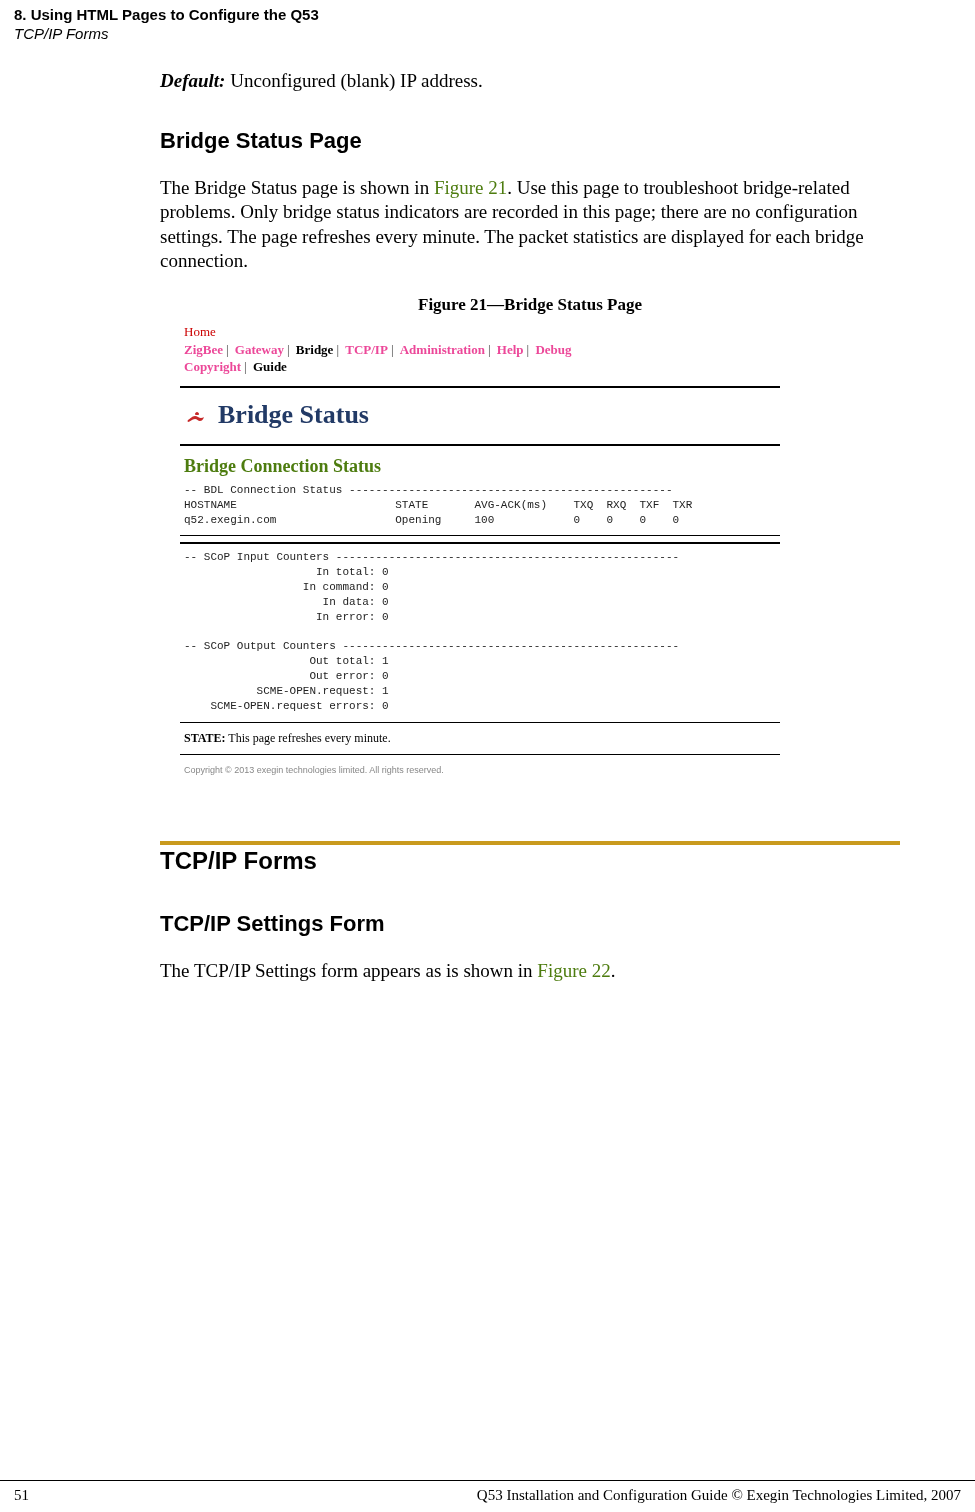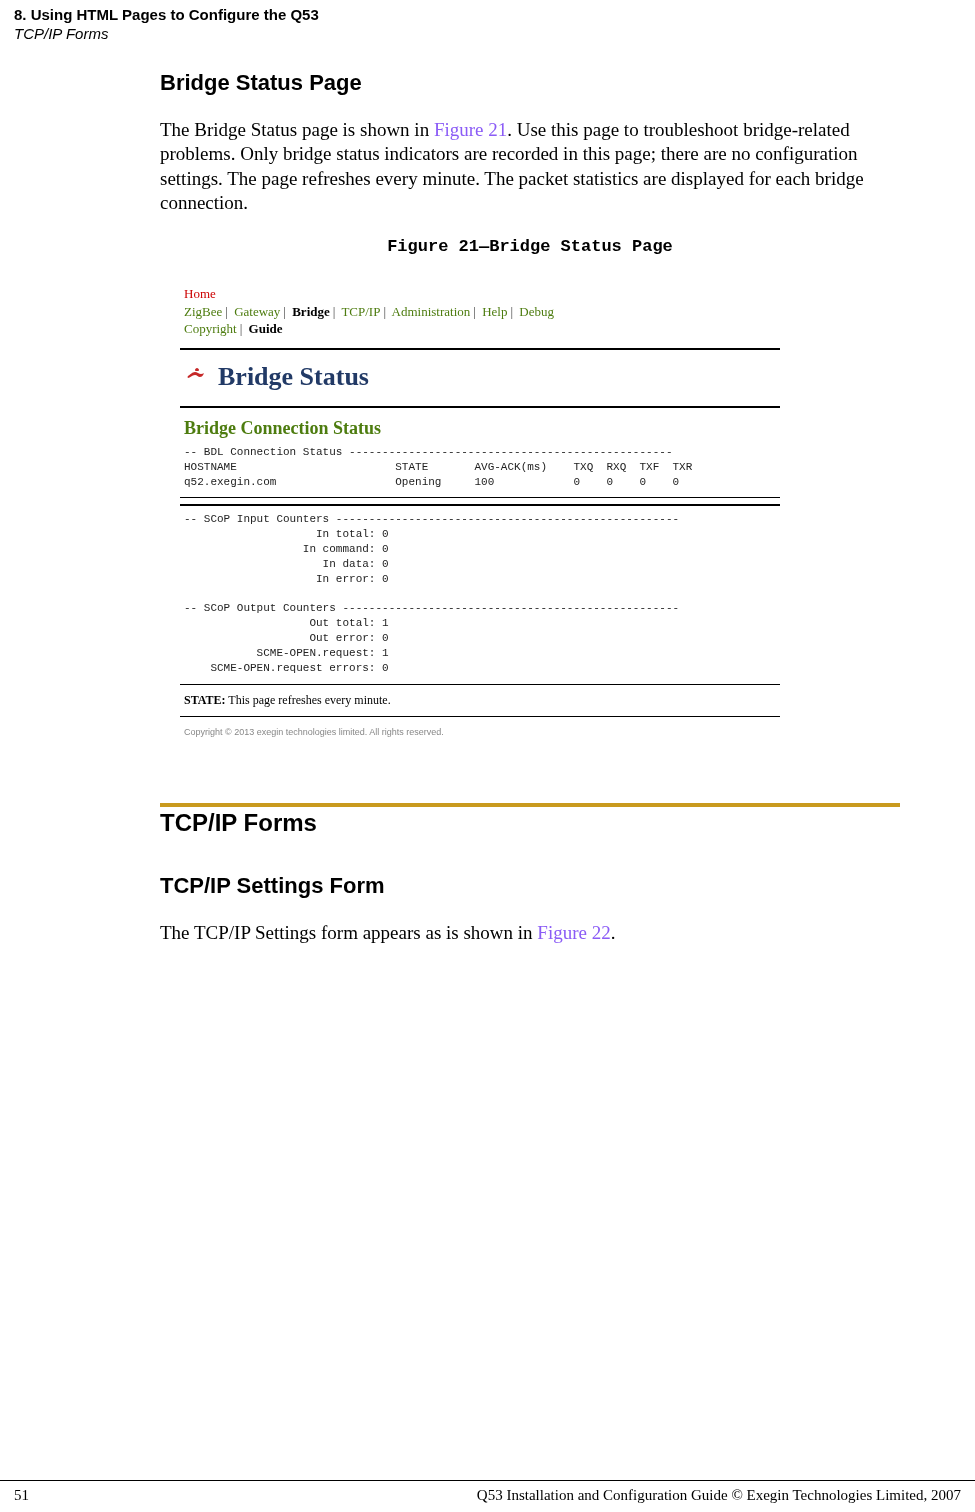--- a/index.html
+++ b/index.html
@@ -31,50 +31,50 @@
   }
   .default-line { font-size: 19px; margin-bottom: 36px; }
   .default-line .label { font-weight: bold; font-style: italic; }
   .h2 {
     font-family: Arial, Helvetica, sans-serif;
     font-weight: bold;
     font-size: 22px;
     margin-bottom: 22px;
   }
   .para { font-size: 19px; line-height: 1.28; margin-bottom: 22px; }
-  .blue-link { color: #8b5cf6; }
+  .blue-link { color: #4d7c0f; }
   .fig-caption {
-    font-family: Liberation Mono, monospace;
+    font-family: Liberation Serif, serif;
     font-weight: bold;
     font-size: 17px;
     text-align: center;
     width: 560px;
-    margin: 0 auto 23px auto;
+    margin: 0 auto 2px auto;
   }
 
   
   .screenshot {
     width: 600px;
     margin-left: 20px;
     font-family: "Times New Roman", serif;
   }
   .ss-nav {
     font-size: 13px;
     line-height: 1.35;
     padding: 6px 4px 4px 4px;
   }
   .ss-nav .home { color: #c00; }
   .ss-nav .divider { color: #444; margin: 0 3px; }
   .ss-nav .bold { font-weight: bold; color: #000; }
-  .ss-nav .plain { color: #4d7c0f; }
+  .ss-nav .plain { color: #ec4899; font-weight: bold; }
   .ss-hr { border: 0; border-top: 2px solid #000; margin: 6px 0 4px 0; }
   .ss-hr-thin { border: 0; border-top: 1px solid #000; margin: 4px 0; }
   .ss-title {
     display: flex;
-    align-items: flex-start;
+    align-items: flex-end;
     padding: 8px 4px;
   }
   .ss-title .logo {
     width: 24px; height: 24px;
     margin-right: 10px;
     position: relative;
   }
   .ss-title .logo svg { display:block; }
   .ss-title h1 {
     font-family: "Times New Roman", serif;
@@ -137,20 +137,23 @@
 </head>
 <body>
 
 <div class="running-header">
   <div>8. Using HTML Pages to Configure the Q53</div>
   <div class="italic">TCP/IP Forms</div>
 </div>
 
 <div class="content">
 
+  <div class="default-line">
+    <span class="label">Default:</span><span> Unconfigured (blank) IP address.</span>
+  </div>
 
   <div class="h2">Bridge Status Page</div>
 
   <div class="para">
     <span>The Bridge Status page is shown in </span><span class="blue-link">Figure 21</span><span>. Use this page to troubleshoot bridge-related problems. Only bridge status indicators are recorded in this page; there are no configuration settings. The page refreshes every minute. The packet statistics are displayed for each bridge connection.</span>
   </div>
 
   <div class="fig-caption">Figure 21—Bridge Status Page</div>
 
   <div class="screenshot">

